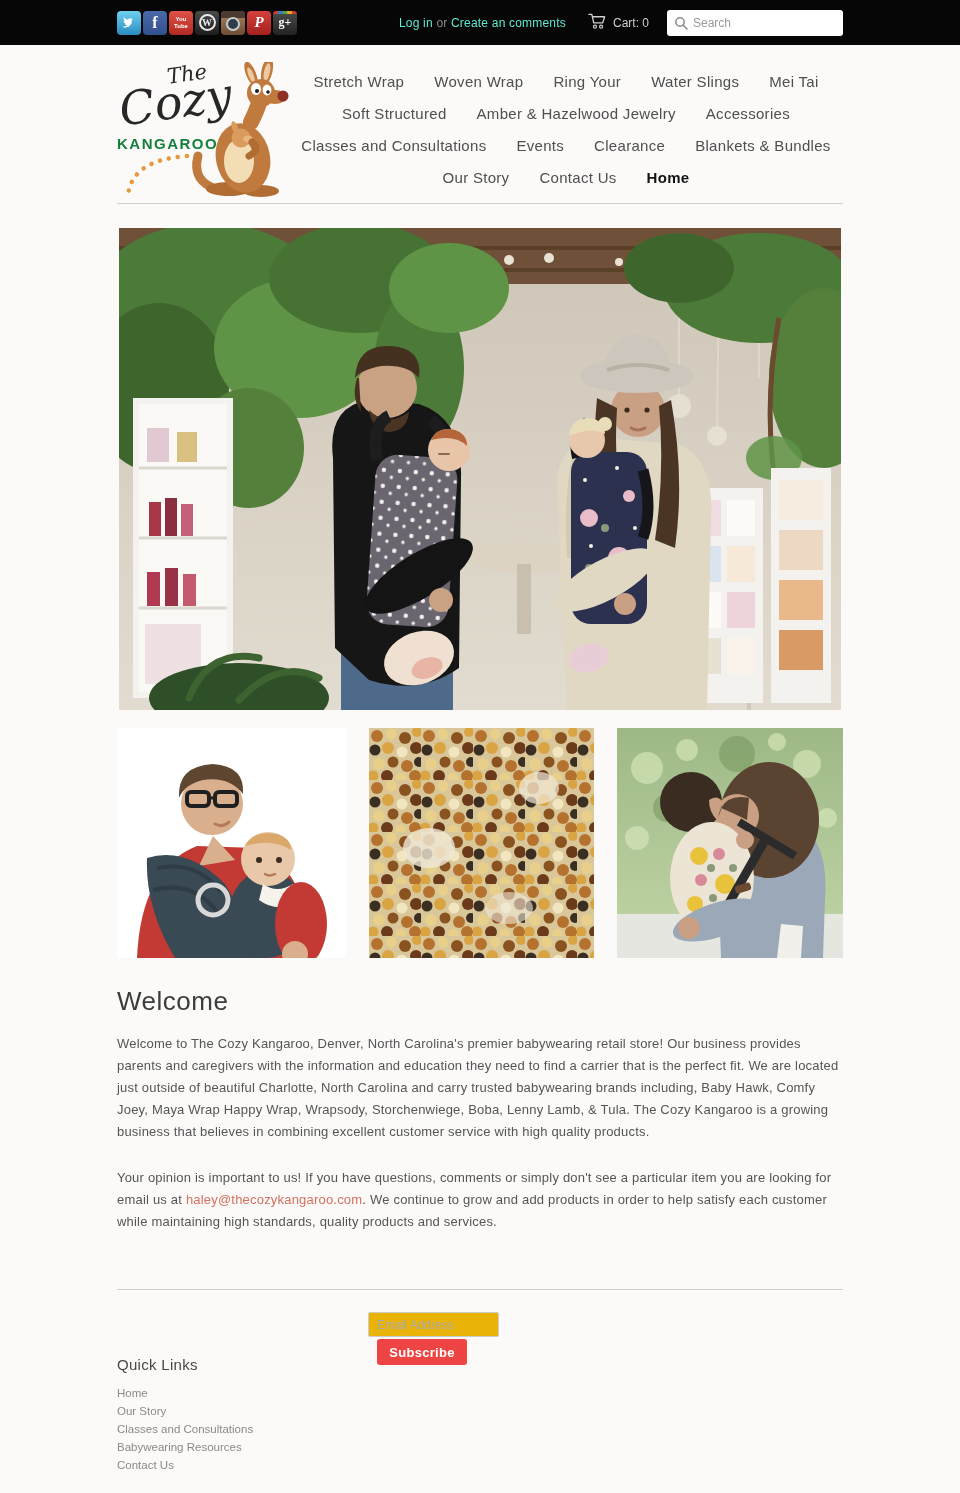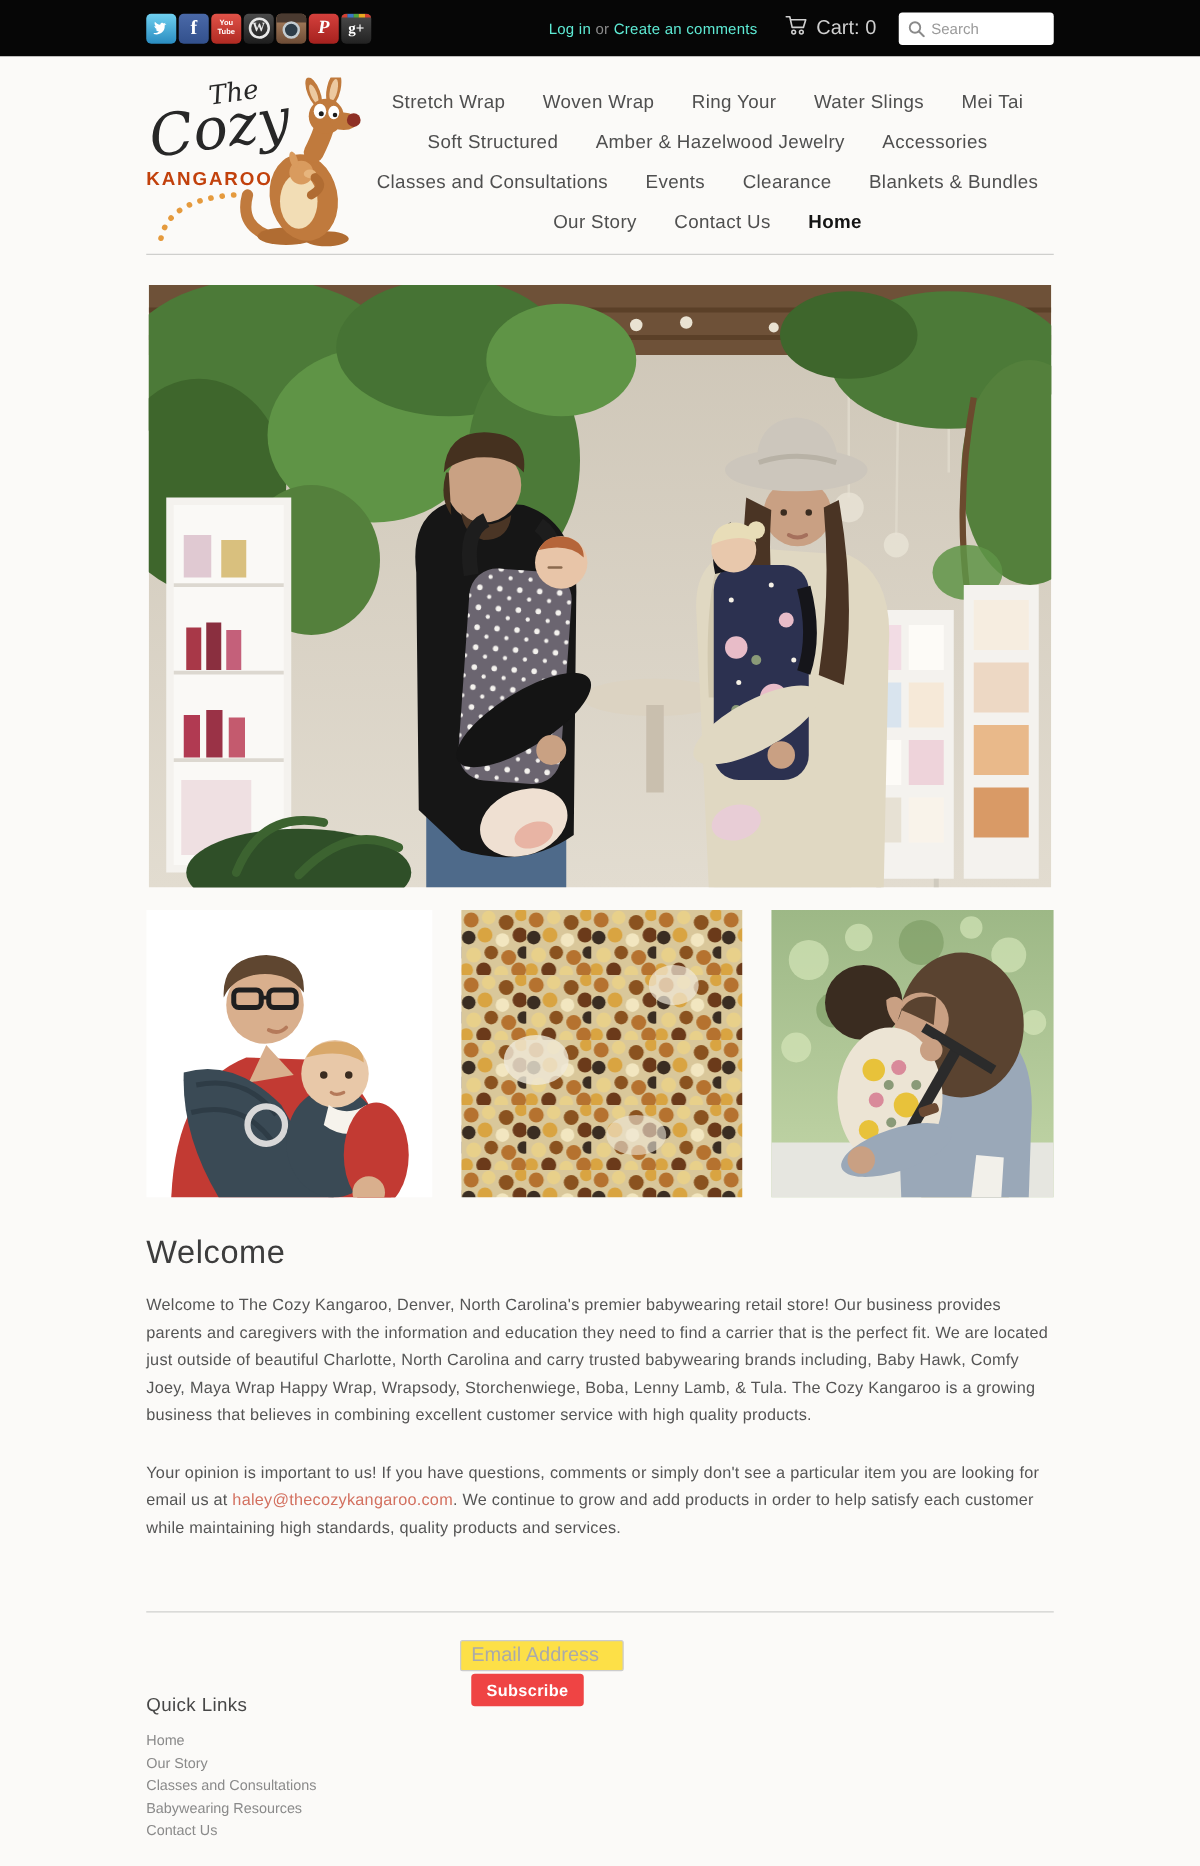--- a/index.html
+++ b/index.html
@@ -32,33 +32,33 @@
   .si-insta-top { position:absolute; top:0; left:0; right:0; height:7px; background:#4a3a30; }
   .si-insta-lens { position:absolute; top:6px; left:5px; width:14px; height:14px; border-radius:50%; background:#2e3d49; border:2px solid #c3ccd1; }
   .si-pinterest { background:linear-gradient(#d4403c,#a5211e); font-family:"Liberation Serif",serif; font-style:italic; font-size:15px; }
   .si-gplus     { background:linear-gradient(#4c4c4c,#222); }
   .si-gplus-strip { position:absolute; top:0; left:0; right:0; height:3px; display:flex; }
   .si-gplus-strip i { flex:1; }
   .si-gplus-txt { font-size:12px; font-family:"Liberation Serif",serif; }
   .account { margin-left:auto; font-size:12px; color:#c9c9c9; letter-spacing:.2px; white-space:nowrap; }
   .account a { color:#5eead4; text-decoration:none; cursor:pointer; }
   .account .dim { color:#8a8a8a; }
-  .cartbox { display:flex; align-items:center; gap:6px; margin-left:22px; color:#cfcfcf; font-size:16px; cursor:pointer; white-space:nowrap; }
+  .cartbox { display:flex; align-items:center; gap:6px; margin-left:22px; color:#cfcfcf; font-size:12px; cursor:pointer; white-space:nowrap; }
   .searchbox { position:relative; margin-left:18px; }
-  .searchbox input { width:124px; height:26px; border:none; border-radius:3px; background:#fff; padding:0 8px 0 26px;
+  .searchbox input { width:176px; height:26px; border:none; border-radius:3px; background:#fff; padding:0 8px 0 26px;
                      font-size:12px; color:#6d28d9; font-family:"Liberation Sans",sans-serif; outline:none; }
   .searchbox input::placeholder { color:#9a9a9a; }
   .search-ico { position:absolute; left:7px; top:6px; }
 
   
   .header { display:flex; align-items:flex-start; padding:17px 0 0; }
   .logo { width:172px; height:138px; position:relative; flex:none; cursor:pointer; }
   .logo .w1 { position:absolute; left:50px; top:0; font-family:"DejaVu Serif",serif; font-style:italic; font-size:21px; color:#272727; transform:rotate(-8deg); }
   .logo .w2 { position:absolute; left:2px; top:13px; font-family:"DejaVu Serif",serif; font-style:italic; font-size:46px; color:#272727; transform:rotate(-8deg); }
-  .logo .w3 { position:absolute; left:0; top:73px; font-size:15px; font-weight:bold; letter-spacing:1.5px; color:#c2410c; }
+  .logo .w3 { position:absolute; left:0; top:73px; font-size:15px; font-weight:bold; letter-spacing:1.5px; color:#15803d; }
   .logo svg { position:absolute; }
   .nav { flex:1; padding-top:11px; }
   .nav-row { display:flex; justify-content:center; gap:30px; margin-bottom:15px; }
   .nav-item { font-size:15px; color:#4f4f4f; letter-spacing:.3px; cursor:pointer; white-space:nowrap; }
   .nav-item.active { color:#141414; font-weight:bold; }
   .hdr-divider { border:none; border-top:1px solid #cfcfcd; margin-top:2px; }
 
   
   .hero { width:722px; height:482px; margin:24px auto 0; display:block; }
   .thumbs { display:flex; justify-content:space-between; margin-top:18px; }
@@ -70,22 +70,22 @@
   .para + .para { margin-top:24px; }
   .para a { color:#d3705f; text-decoration:none; cursor:pointer; }
 
   
   .footer-divider { border:none; border-top:1px solid #cfcfcd; margin-top:56px; }
   .footer { display:flex; padding-top:22px; }
   .fcol1 { width:251px; }
   .fcol2 { flex:1; }
   .ftitle { font-size:15px; color:#474747; letter-spacing:.3px; margin-bottom:14px;margin-top:44px; }
   .flink { display:block; font-size:11.5px; color:#8a8a8a; margin-bottom:6px; text-decoration:none; cursor:pointer; }
-  .email-input { width:131px; height:25px; border:1px solid #ccc; border-radius:2px; background:#fde047; padding:0 8px;
-                 font-size:16px; color:#555; font-family:"Liberation Sans",sans-serif; outline:none; }
+  .email-input { width:131px; height:25px; border:1px solid #ccc; border-radius:2px; background:#eab308; padding:0 8px;
+                 font-size:12px; color:#555; font-family:"Liberation Sans",sans-serif; outline:none; }
   .email-input::placeholder { color:#aaa; }
   .subscribe-btn { display:block; margin:2px 0 0 9px; width:90px; height:26px; background:#ef4444; border:none; border-radius:3px;
                    color:#fff; font-weight:bold; font-size:13px; font-family:"Liberation Sans",sans-serif; cursor:pointer; letter-spacing:.3px; }
 
   
   .copyright { text-align:center; font-size:11px; color:#8f8f8f; margin-top:47px; letter-spacing:.2px; }
   .copyright a { color:#b7b7b5; text-decoration:none; cursor:pointer; }
 </style>
 </head>
 <body>

